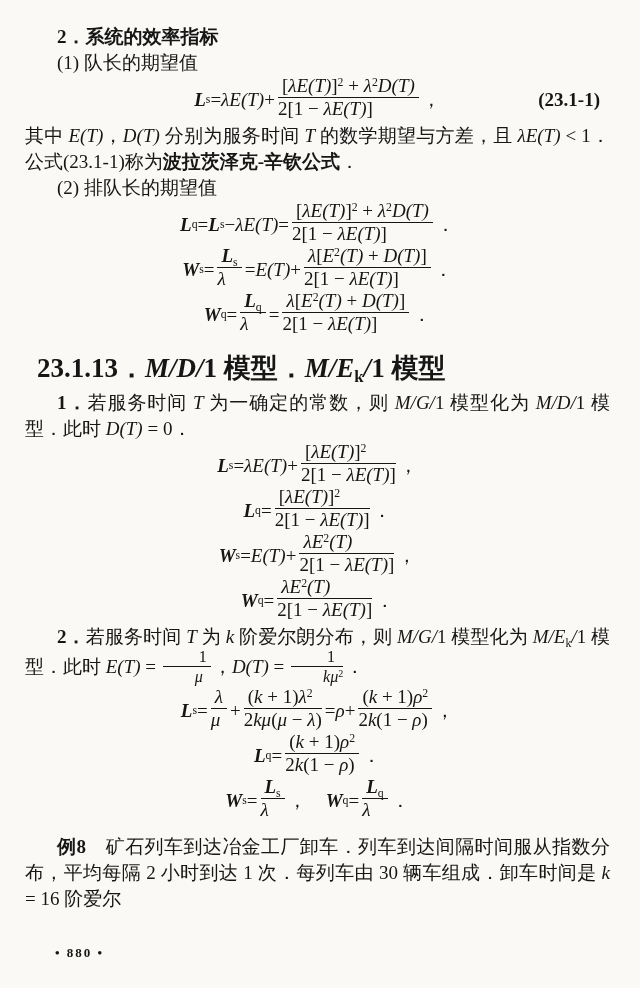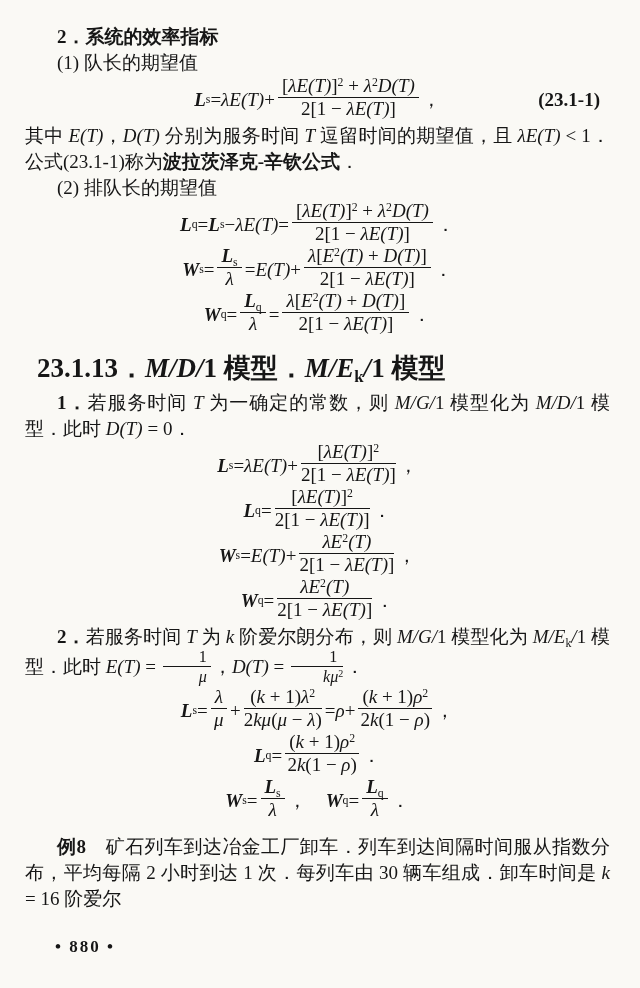--- a/index.html
+++ b/index.html
@@ -25,35 +25,35 @@
     margin:2px 0;min-height:42px;
     white-space:nowrap;
   }
   .eq-body{display:inline-flex;align-items:center;}
   .eqnum{position:absolute;right:10px;top:50%;transform:translateY(-50%);font-weight:bold;}
   .sec-title{
     font-size:27px;font-weight:bold;line-height:28px;
     margin:18px 0 8px 12px;text-align:left;text-indent:0;
   }
   .frac{
-    display:inline-block;vertical-align:middle;text-align:center;
+    display:inline-block;vertical-align:middle;text-align:left;
     margin:0 3px;line-height:20px;transform:translateY(-2px);
   }
   .frac .num{display:block;border-bottom:1.6px solid #161616;padding:0 4px 1px;}
   .frac .den{display:block;padding-top:1px;}
   .para .frac{font-size:0.85em;line-height:17px;margin:0 2px;}
   em{font-style:italic;}
   strong.it{font-style:italic;}
   sub,sup{font-size:0.62em;line-height:0;}
   sub{vertical-align:-0.3em;}
   sup{vertical-align:0.55em;}
   .spacer-ex{margin-top:12px;}
   .footer{
     position:absolute;left:55px;bottom:14px;
-    font-size:17px;letter-spacing:2px;font-weight:bold;
+    font-size:13px;letter-spacing:2px;font-weight:bold;
   }
 </style>
 </head>
 <body>
 
 <div class="page">
 
   <p class="bold-head"><strong>2．系统的效率指标</strong></p>
 
   <p class="lbl"><span>(1) 队长的期望值</span></p>
@@ -67,21 +67,21 @@
         <span> + </span>
         <span class="frac">
           <span class="num"><span>[</span><em>λE(T)</em><span>]</span><sup>2</sup><span> + </span><em>λ</em><sup>2</sup><em>D(T)</em></span>
           <span class="den"><span>2[1 − </span><em>λE(T)</em><span>]</span></span>
         </span>
         <span>，</span>
       </span>
     <span class="eqnum">(23.1-1)</span>
   </div>
 
-  <p class="para"><span>其中 </span><em>E(T)</em><span>，</span><em>D(T)</em><span> 分别为服务时间 </span><em>T</em><span> 逗留时间的期望值，且 </span><em>λE(T)</em><span> &lt; 1．公式(23.1-1)称为</span><strong>波拉茨泽克-辛钦公式</strong><span>．</span></p>
+  <p class="para"><span>其中 </span><em>E(T)</em><span>，</span><em>D(T)</em><span> 分别为服务时间 </span><em>T</em><span> 的数学期望与方差，且 </span><em>λE(T)</em><span> &lt; 1．公式(23.1-1)称为</span><strong>波拉茨泽克-辛钦公式</strong><span>．</span></p>
 
   <p class="lbl"><span>(2) 排队长的期望值</span></p>
 
   <div class="eq">
     <span class="eq-body">
         <strong class="it">L</strong>
         <sub>q</sub>
         <span> = </span>
         <strong class="it">L</strong>
         <sub>s</sub>

